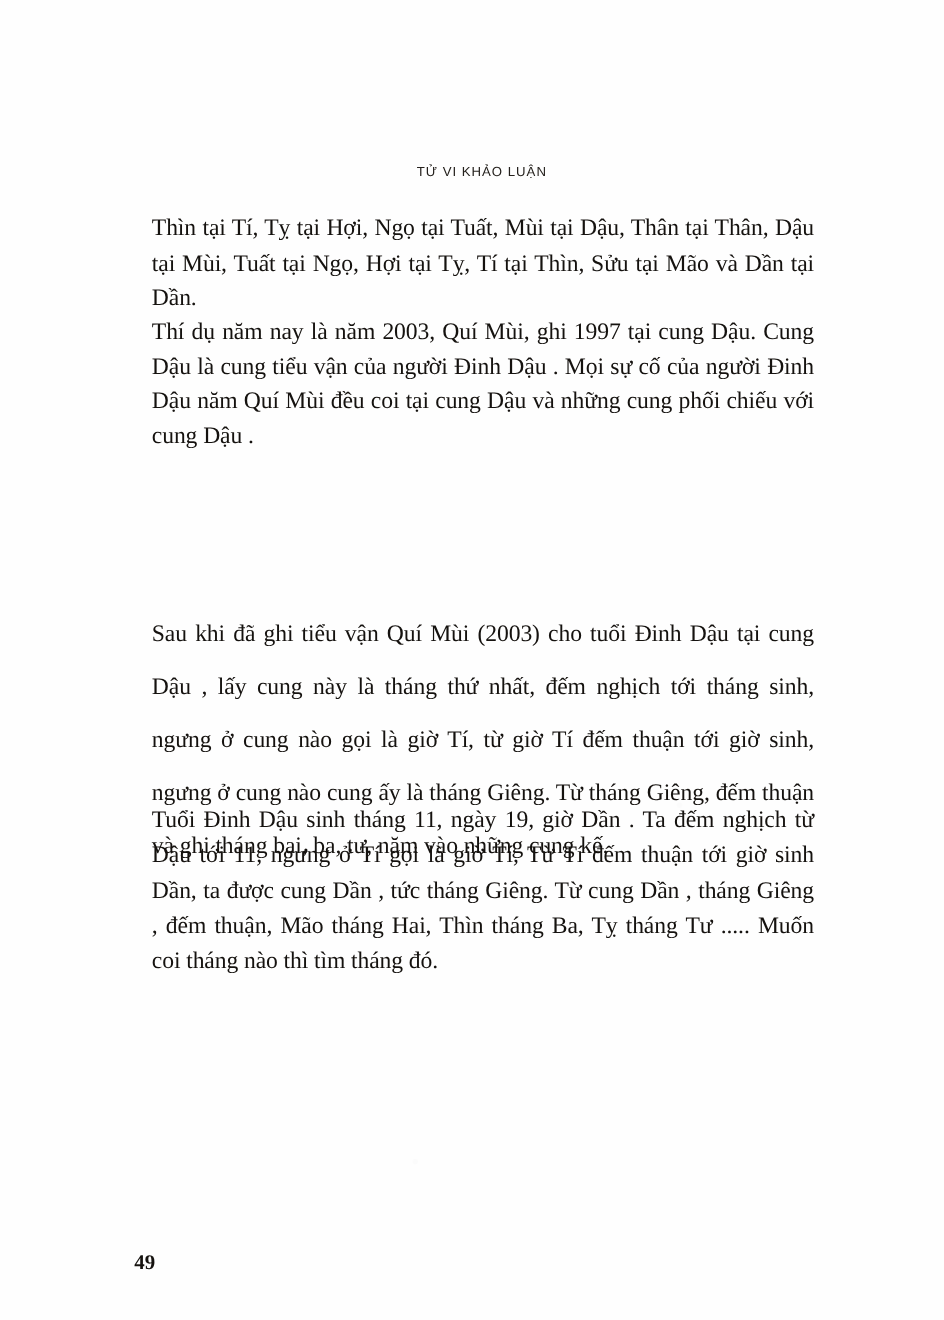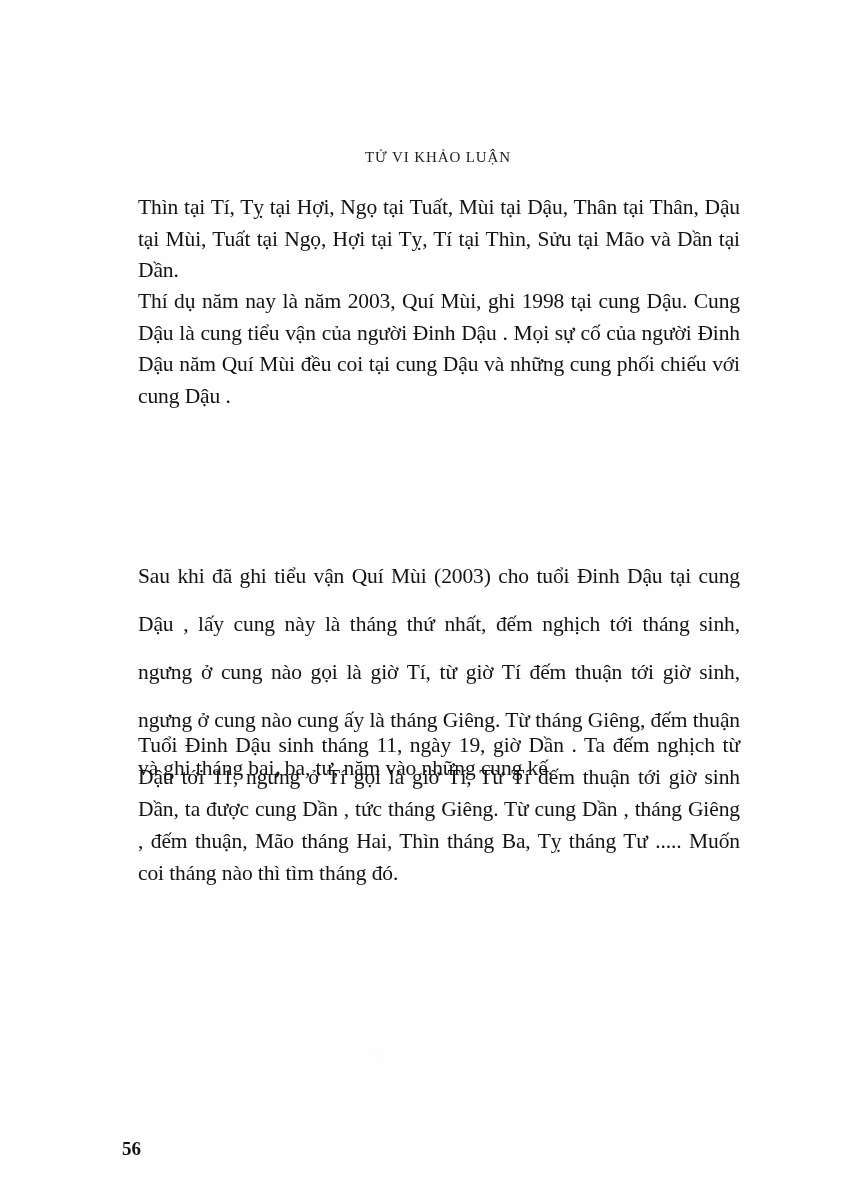--- a/index.html
+++ b/index.html
@@ -23,22 +23,22 @@
       radial-gradient(circle at 18% 22%, rgba(0,0,0,0.012) 0 2px, transparent 3px),
       radial-gradient(circle at 72% 61%, rgba(0,0,0,0.010) 0 2px, transparent 3px),
       radial-gradient(circle at 44% 88%, rgba(0,0,0,0.012) 0 2px, transparent 3px);
   }
   .running-head {
     position: absolute;
     left: 138px;
     top: 149px;
     width: 600px;
     text-align: center;
-    font-family: Liberation Serif, serif;
-    font-size: 15px;
+    font-family: Liberation Sans, sans-serif;
+    font-size: 12px;
     letter-spacing: 0.9px;
     color: #24201c;
     font-weight: 400;
   }
   .para {
     font-size: 21.5px;
     line-height: 31.5px;
     text-align: justify;
     font-weight: 400;
     color: #15120f;
@@ -88,29 +88,29 @@
 
 <div class="page">
 
   <div class="running-head">TỬ VI KHẢO LUẬN</div>
 
   <div class="block-1">
     <p class="para">Thìn tại Tí, Tỵ tại Hợi, Ngọ tại Tuất, Mùi tại Dậu, Thân tại Thân, Dậu tại Mùi, Tuất tại Ngọ, Hợi tại Tỵ, Tí tại Thìn, Sửu tại Mão và Dần tại Dần.</p>
   </div>
 
   <div class="block-2">
-    <p class="para">Thí dụ năm nay là năm 2003, Quí Mùi, ghi 1998 tại cung Dậu. Cung Dậu là cung tiểu vận của người Đinh Dậu . Mọi sự cố của người Đinh Dậu năm Quí Mùi đều coi tại cung Dậu và những cung phối chiếu với cung Dậu .</p>
+    <p class="para">Thí dụ năm nay là năm 2003, Quí Mùi, ghi 1997 tại cung Dậu. Cung Dậu là cung tiểu vận của người Đinh Dậu . Mọi sự cố của người Đinh Dậu năm Quí Mùi đều coi tại cung Dậu và những cung phối chiếu với cung Dậu .</p>
   </div>
 
 
   <div class="block-4">
     <p class="para looser">Sau khi đã ghi tiểu vận Quí Mùi (2003) cho tuổi Đinh Dậu tại cung Dậu , lấy cung này là tháng thứ nhất, đếm nghịch tới tháng sinh, ngưng ở cung nào gọi là giờ Tí, từ giờ Tí đếm thuận tới giờ sinh, ngưng ở cung nào cung ấy là tháng Giêng. Từ tháng Giêng, đếm thuận và ghi tháng bai, ba, tư, năm vào những cung kế.</p>
   </div>
 
   <div class="block-5">
     <p class="para loose">Tuổi Đinh Dậu sinh tháng 11, ngày 19, giờ Dần . Ta đếm nghịch từ Dậu tới 11, ngưng ở Tí gọi là giờ Tí, Từ Tí đếm thuận tới giờ sinh Dần, ta được cung Dần , tức tháng Giêng. Từ cung Dần , tháng Giêng , đếm thuận, Mão tháng Hai, Thìn tháng Ba, Tỵ tháng Tư ..... Muốn coi tháng nào thì tìm tháng đó.</p>
   </div>
 
 
 
-  <div class="folio">56</div>
+  <div class="folio">49</div>
 
 </div>
 
 </body></html>

